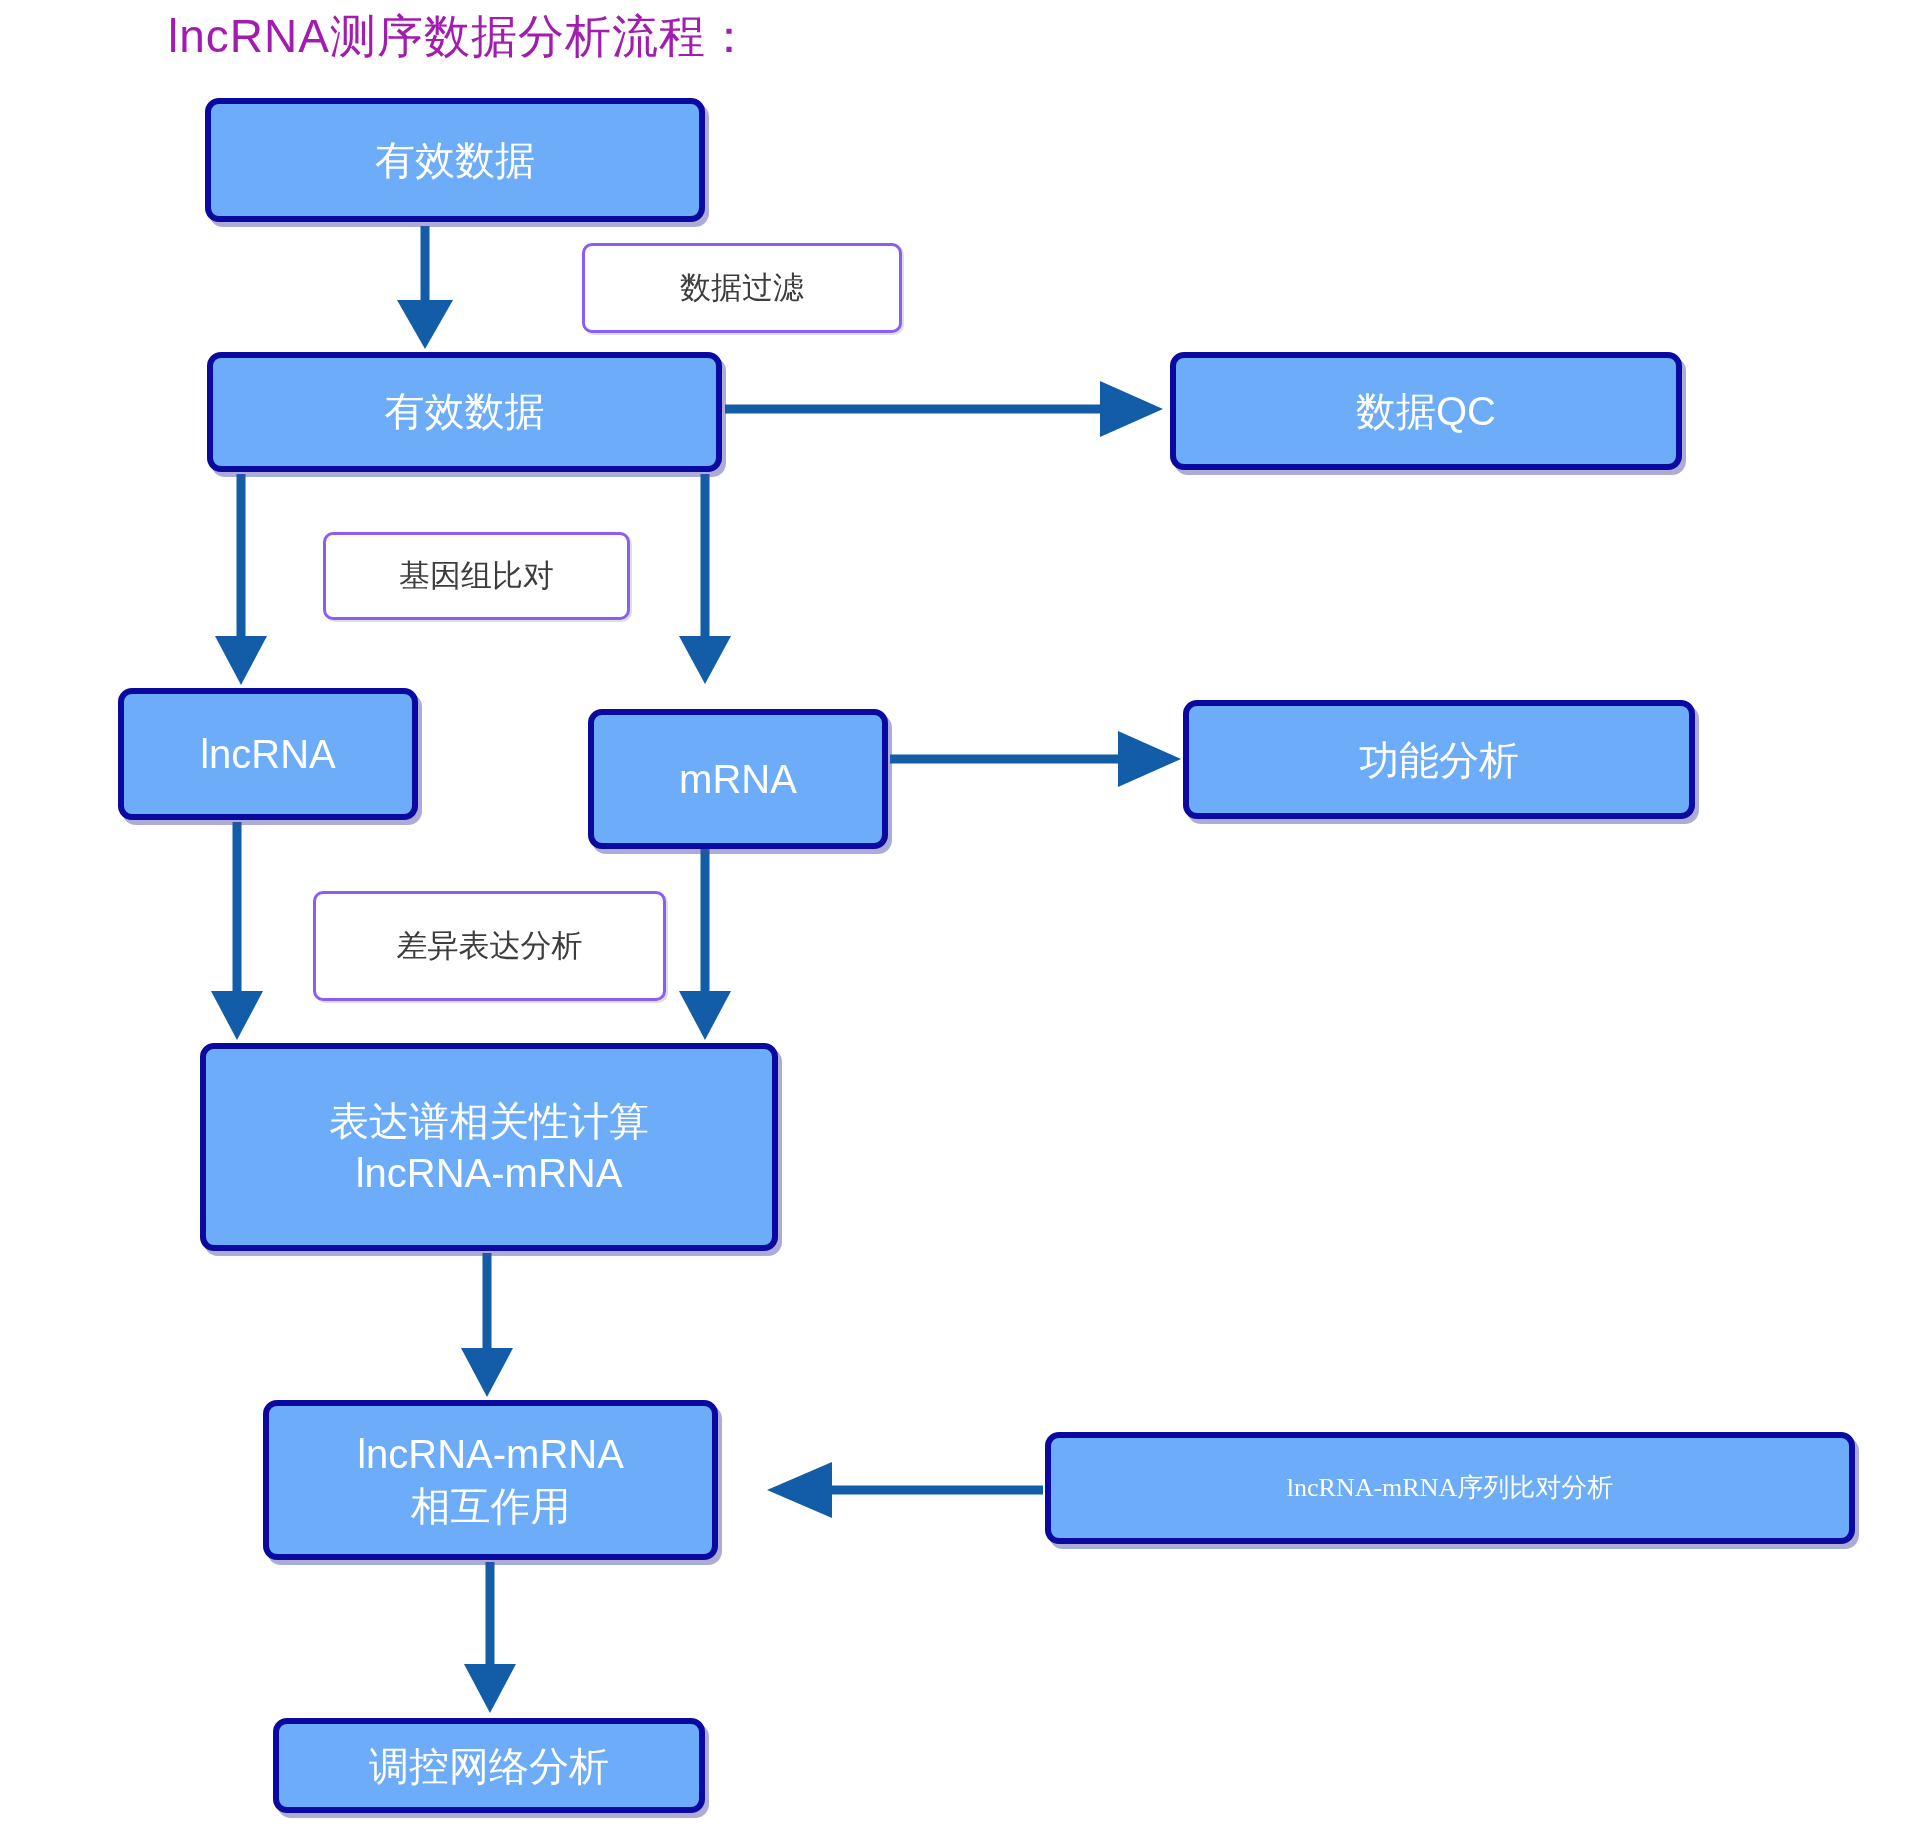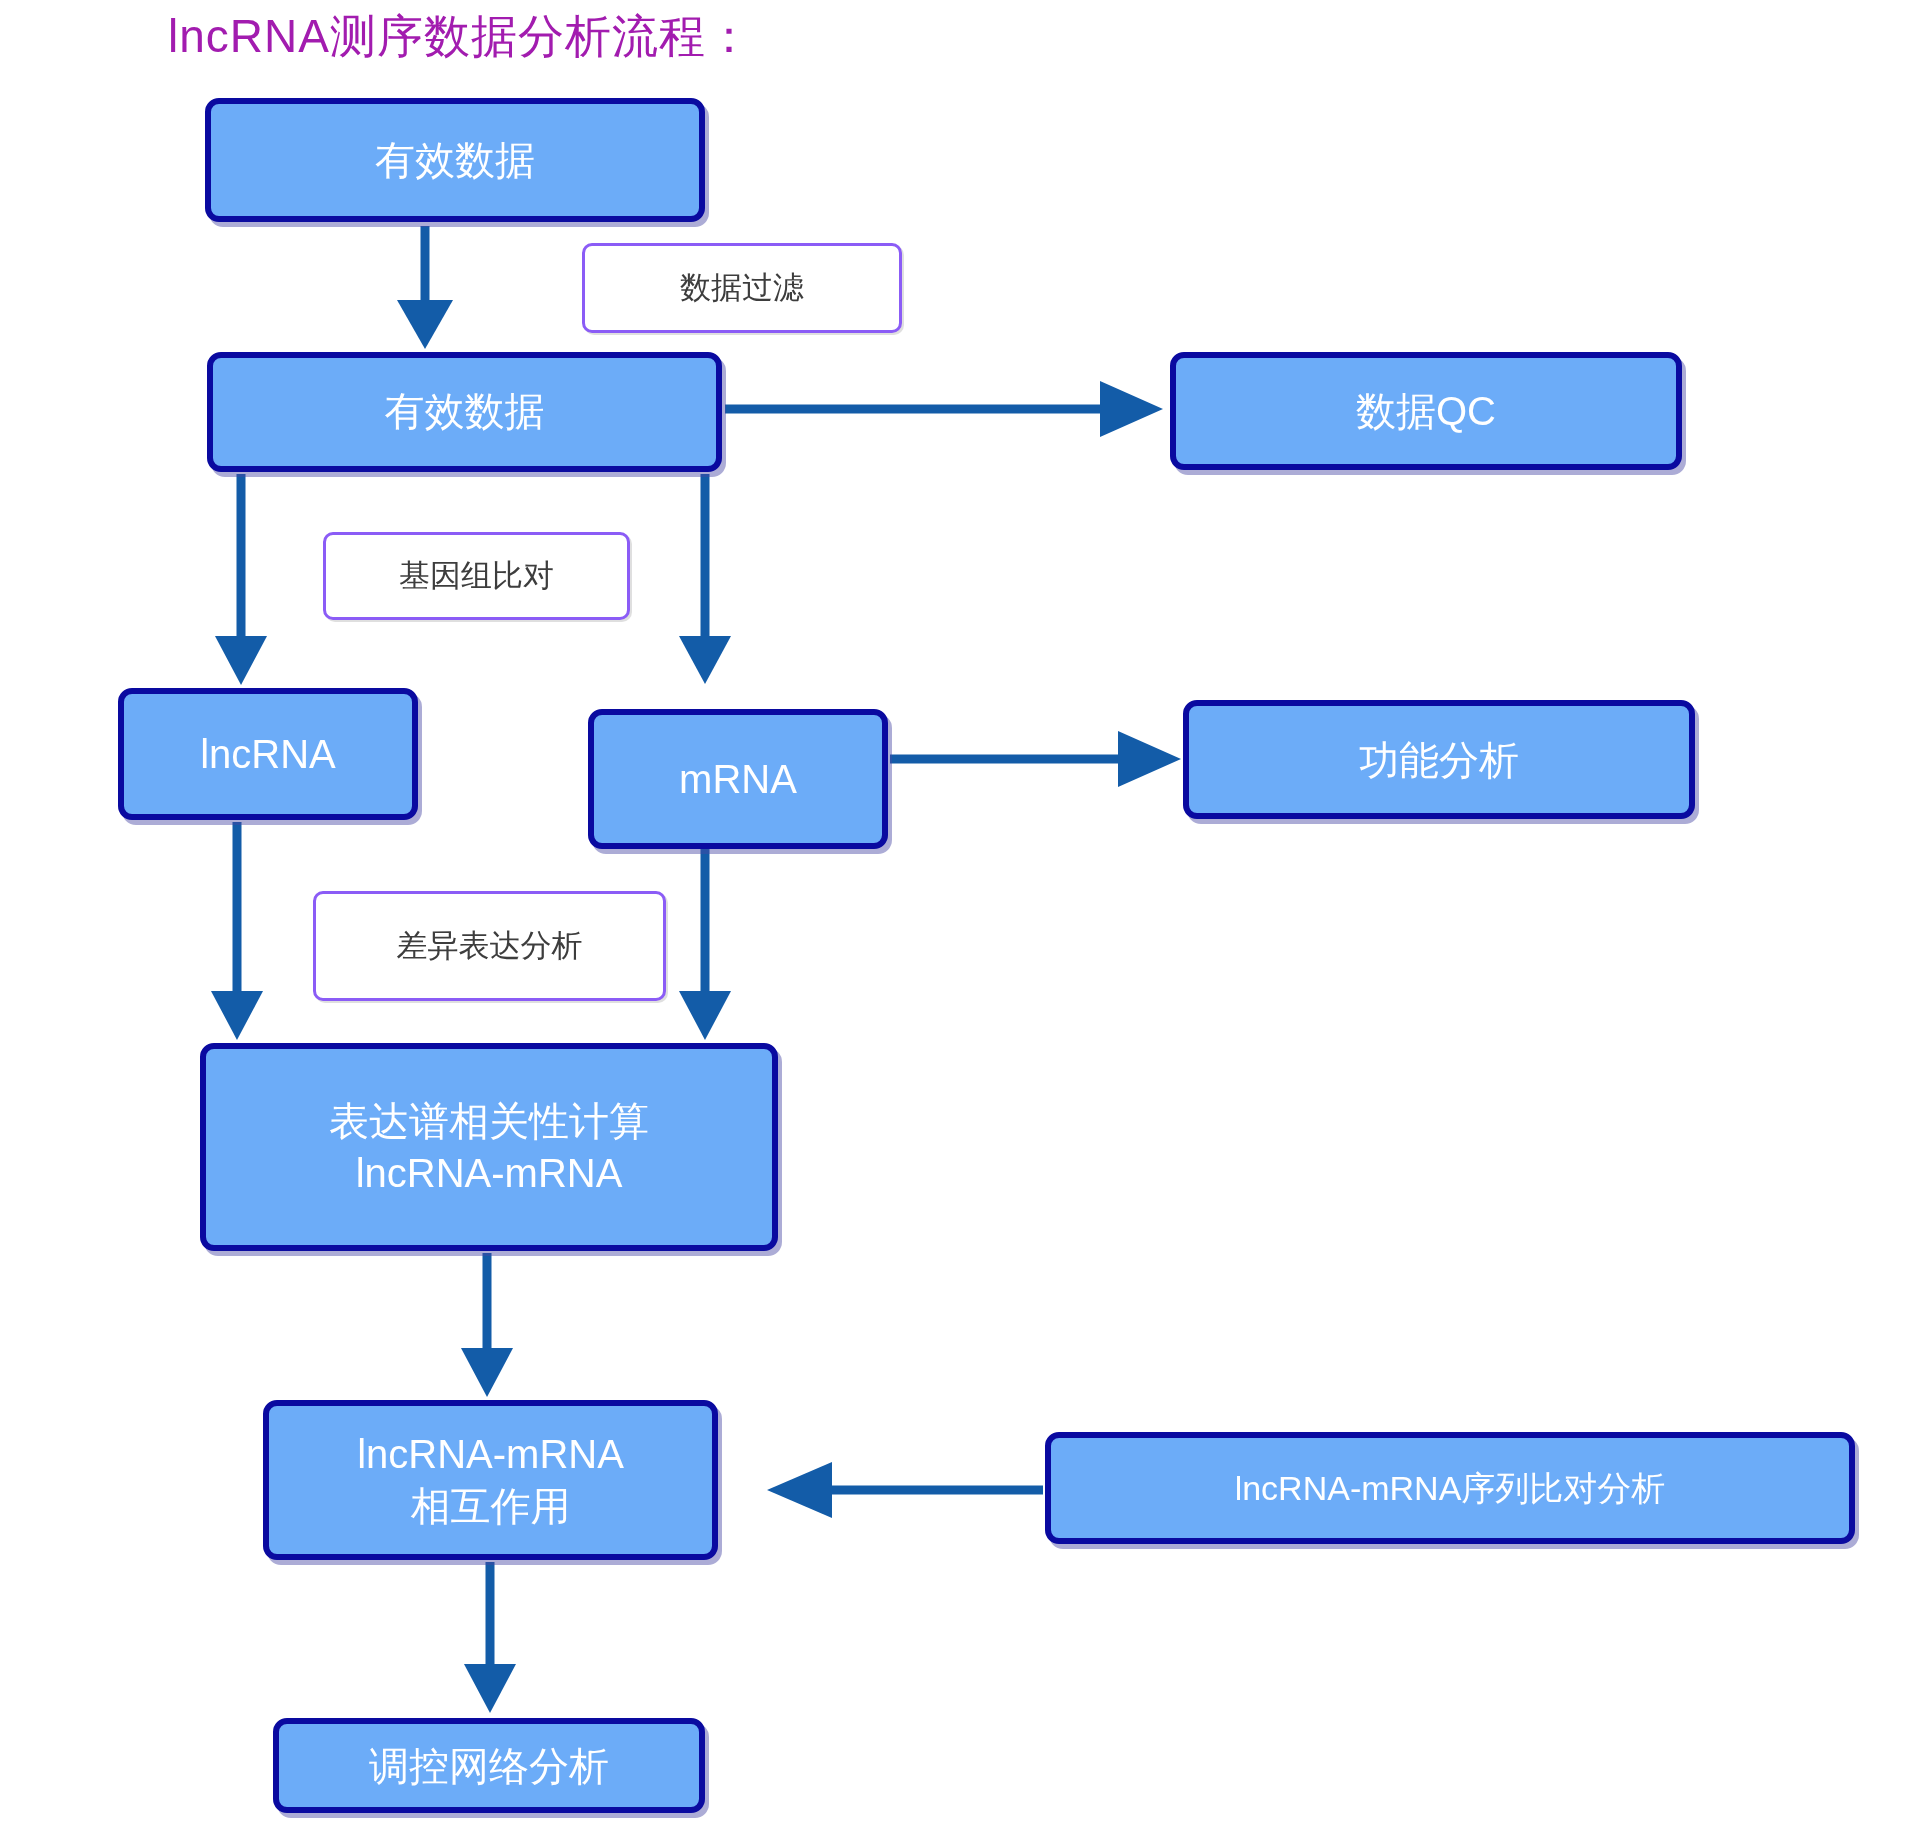--- a/index.html
+++ b/index.html
@@ -137,21 +137,21 @@
   <div class="node" style="left:200px; top:1043px; width:578px; height:208px;">
     <span>表达谱相关性计算</span>
     <span>lncRNA-mRNA</span>
   </div>
 
   <div class="node" style="left:263px; top:1400px; width:455px; height:160px;">
     <span>lncRNA-mRNA</span>
     <span>相互作用</span>
   </div>
 
-  <div class="node" style="left:1045px; top:1432px; width:810px; height:112px; font-size:34px;">
+  <div class="node" style="left:1045px; top:1432px; width:810px; height:112px; font-size:26px;font-family:Liberation Serif, serif;">
     <span>lncRNA-mRNA序列比对分析</span>
   </div>
 
   <div class="node" style="left:273px; top:1718px; width:432px; height:95px;">
     <span>调控网络分析</span>
   </div>
 
   <div class="edge-label" style="left:582px; top:243px; width:320px; height:90px;">
     <span>数据过滤</span>
   </div>

